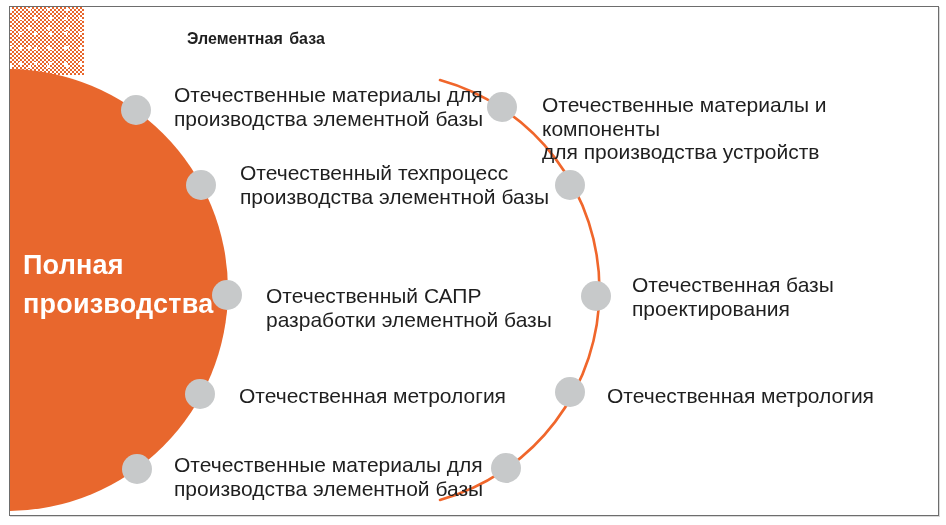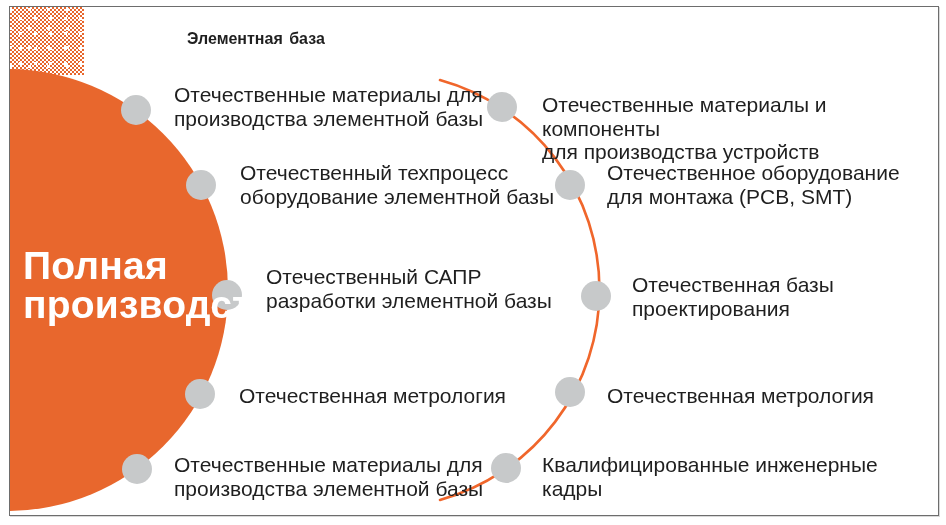--- a/index.html
+++ b/index.html
@@ -40,21 +40,21 @@
     border-radius:50%;background:var(--orange,#e8672d);
   }
   .arc-svg{position:absolute;left:0;top:0;z-index:2;}
   .arc-path{fill:none;stroke:var(--arc-orange,#f0662b);stroke-width:2.6px;stroke-linecap:round;}
   .dot{
     position:absolute;width:30px;height:30px;border-radius:50%;
     background:var(--dot-gray,#c7c9ca);z-index:4;
   }
   .title{
     position:absolute;left:23px;top:246px;width:220px;z-index:5;
-    font-size:39px;font-weight:bold;line-height:39px;
+    font-size:27px;font-weight:bold;line-height:39px;
     color:var(--title-white,#ffffff);letter-spacing:0.2px;
   }
   .col-header{
     position:absolute;top:14px;z-index:5;margin:12px;
     font-size:16px;font-weight:bold;line-height:26px;word-spacing:2px;
   }
   .col-header.left{left:175px;}
   .col-header.right{left:542px;}
   .item{
     position:absolute;z-index:5;font-size:21px;line-height:23.5px;
@@ -92,30 +92,26 @@
 
   <div class="dot" style="left:487px;top:92px"></div>
   <div class="dot" style="left:555px;top:170px"></div>
   <div class="dot" style="left:581px;top:281px"></div>
   <div class="dot" style="left:555px;top:377px"></div>
   <div class="dot" style="left:491px;top:453px"></div>
 
   <div class="item" style="left:174px;top:83px">Отечественные материалы для
 производства элементной базы</div>
   <div class="item" style="left:240px;top:161px">Отечественный техпроцесс
-оборудование элементной базы</div>
-  <div class="item" style="left:266px;top:265px">Отечественный САПР
+производства элементной базы</div>
+  <div class="item" style="left:266px;top:284px">Отечественный САПР
 разработки элементной базы</div>
   <div class="item" style="left:239px;top:384px">Отечественная метрология</div>
   <div class="item" style="left:174px;top:453px">Отечественные материалы для
 производства элементной базы</div>
 
   <div class="item" style="left:542px;top:93px">Отечественные материалы и компоненты
 для производства устройств</div>
-  <div class="item" style="left:607px;top:161px">Отечественное оборудование
-для монтажа (PCB, SMT)</div>
   <div class="item" style="left:632px;top:273px">Отечественная базы
 проектирования</div>
   <div class="item" style="left:607px;top:384px">Отечественная метрология</div>
-  <div class="item" style="left:542px;top:453px">Квалифицированные инженерные
-кадры</div>
 
 </div>
 
 </body></html>

